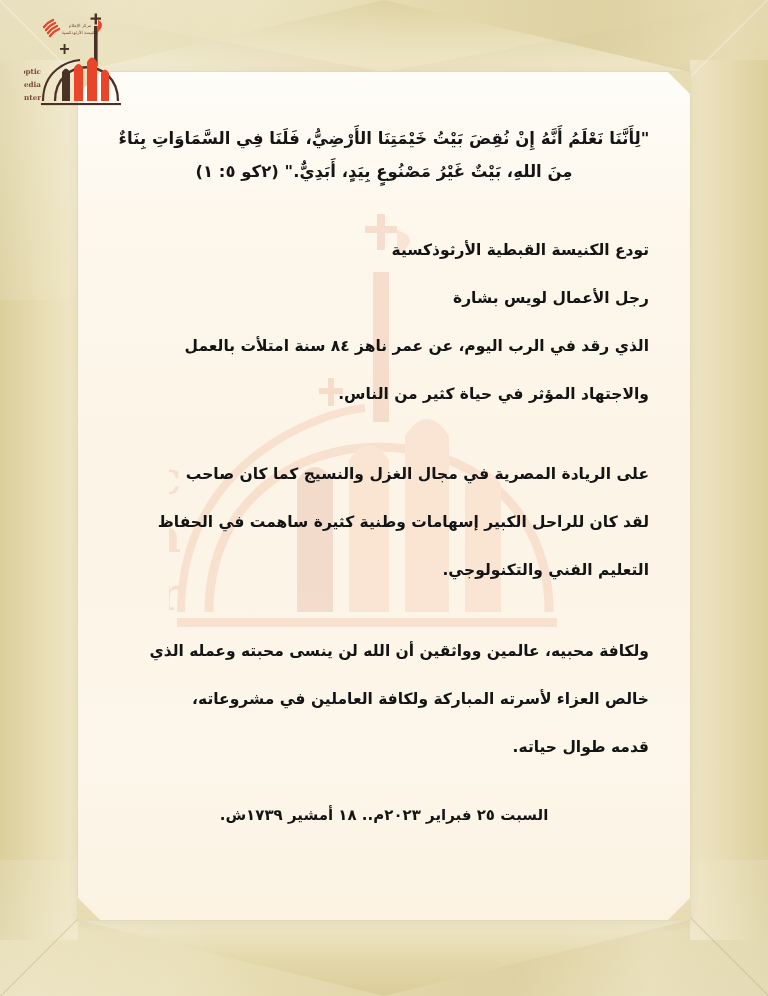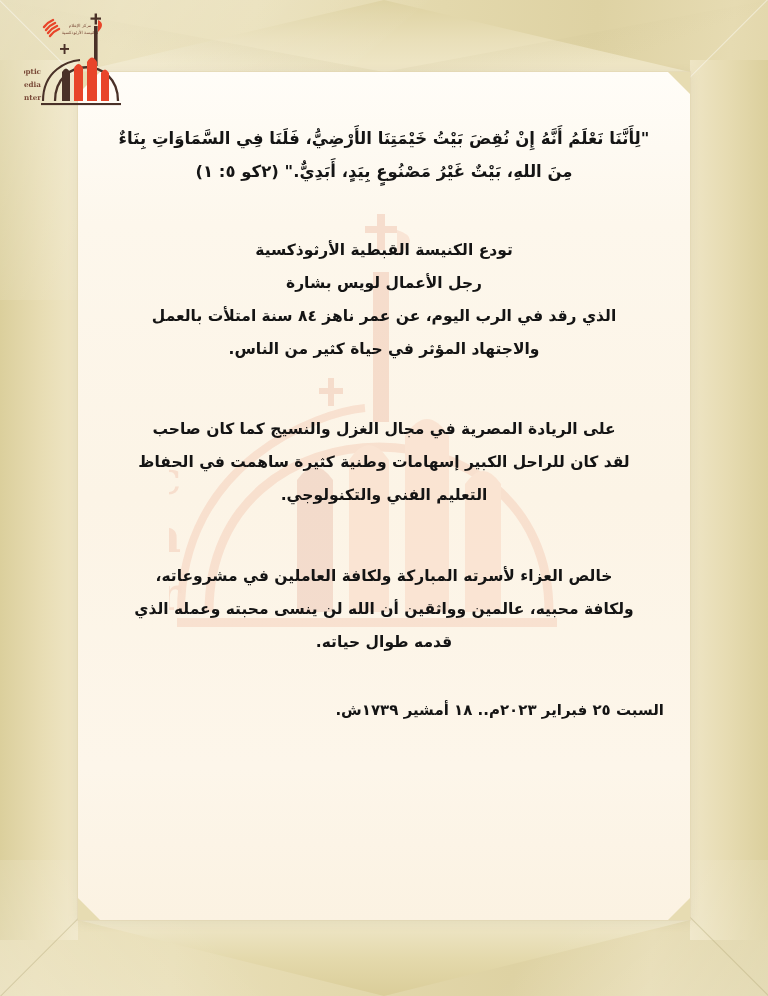--- a/index.html
+++ b/index.html
@@ -195,28 +195,27 @@
     font-size: 15.5px;
     font-weight: bold;
     line-height: 2.12;
     color: #141414;
   }
 
   .block.b1 { margin-top: 46px; }
   .block.b2 { margin-top: 48px; }
   .block.b3 { margin-top: 48px; }
 
-  .block p { margin: 0; }
+  .block p { margin: 15px; text-align: right; }
 
   .datestamp {
     margin-top: 42px;
     font-size: 15px;
     font-weight: bold;
     color: #141414;
-    text-align: right;
   }
 </style>
 </head>
 <body>
 
 <div id="card">
 
   <div class="frame-base"></div>
   <div class="fold fold-top-plane"></div>
   <div class="fold fold-top-left-dark"></div>
@@ -334,21 +333,21 @@
       <p>والاجتهاد المؤثر في حياة كثير من الناس.</p>
     </div>
 
     <div class="block b2">
       <p>على الريادة المصرية في مجال الغزل والنسيج كما كان صاحب</p>
       <p>لقد كان للراحل الكبير إسهامات وطنية كثيرة ساهمت في الحفاظ</p>
       <p>التعليم الفني والتكنولوجي.</p>
     </div>
 
     <div class="block b3">
+      <p>ولكافة محبيه، عالمين وواثقين أن الله لن ينسى محبته وعمله الذي</p>
       <p>خالص العزاء لأسرته المباركة ولكافة العاملين في مشروعاته،</p>
-      <p>ولكافة محبيه، عالمين وواثقين أن الله لن ينسى محبته وعمله الذي</p>
       <p>قدمه طوال حياته.</p>
     </div>
 
     <div class="datestamp">السبت ٢٥ فبراير ٢٠٢٣م.. ١٨ أمشير ١٧٣٩ش.</div>
   </div>
 
 </div>
 
 </body></html>

